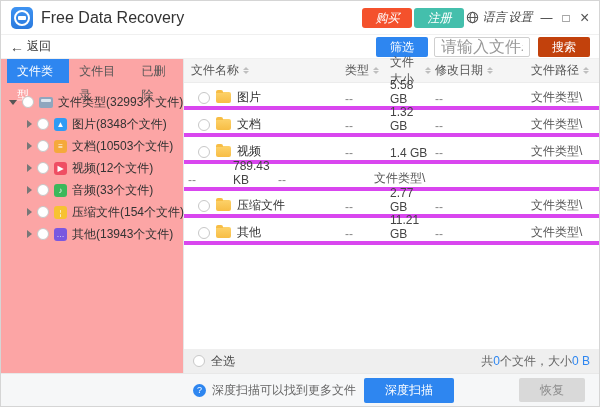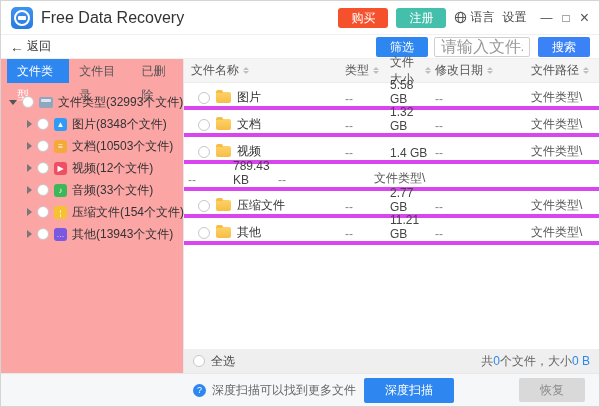--- a/index.html
+++ b/index.html
@@ -8,21 +8,21 @@
     font-family:"Liberation Sans", sans-serif;
     font-size:12px; color:#333; background:#fff;
     border:1px solid #d5d5d5; overflow:hidden;
   }
   
   .titlebar { height:34px; display:flex; align-items:center; padding:0 10px; border-bottom:1px solid #f0f0f0; }
   .app-icon { width:22px; height:22px; border-radius:5px; background:linear-gradient(#3e93f2,#2a7ade); position:relative; margin-right:8px; flex:0 0 auto; }
   .app-icon::before { content:""; position:absolute; inset:3px; border:2px solid #fff; border-radius:50%; }
   .app-icon::after { content:""; position:absolute; left:7px; top:9px; width:8px; height:4px; background:#fff; border-radius:1px; }
   .app-title { font-size:16px; color:#333;text-align:center; }
-  .tb-right { margin-left:auto; display:flex; align-items:center; gap:8px; }
+  .tb-right { margin-left:auto; display:flex; align-items:center; gap:2px;font-style:italic; }
   .pill-btn { height:20px; line-height:20px; padding:0 13px; border-radius:3px; color:#fff; font-size:12px; cursor:pointer; }
   .buy-btn { background:#f4512c; }
   .reg-btn { background:#44bfac; }
   .tb-link { display:flex; align-items:center; gap:3px; color:#444; cursor:pointer; }
   .globe { width:13px; height:13px; }
   .win-ctrl { display:flex; align-items:center; gap:10px; margin-left:6px; color:#555; }
   .win-ctrl span { cursor:pointer; font-size:12px; line-height:14px; }
   .win-close { font-size:16px !important; }
   
   .toolbar { height:24px; display:flex; align-items:center; padding:0 9px; border-bottom:1px solid #f0f0f0; }
@@ -113,21 +113,21 @@
 </div>
 
 <div class="toolbar">
   <div class="back">
     <span class="arr">←</span>
     <span>返回</span>
   </div>
   <div class="t-spacer"></div>
   <button class="sm-btn" style="background: rgb(46, 134, 240);">筛选</button>
   <input class="search-input" type="text" placeholder="请输入文件名" style="">
-  <button class="sm-btn" style="background: #3b82f6;">搜索</button>
+  <button class="sm-btn" style="background: #c2410c;">搜索</button>
 </div>
 
 <div class="main">
 
   <div class="sidebar">
     <div class="tabs">
       <div class="tab active" style="background: rgb(46, 134, 240);">文件类型</div>
       <div class="tab">文件目录</div>
       <div class="tab">已删除</div>
     </div>

